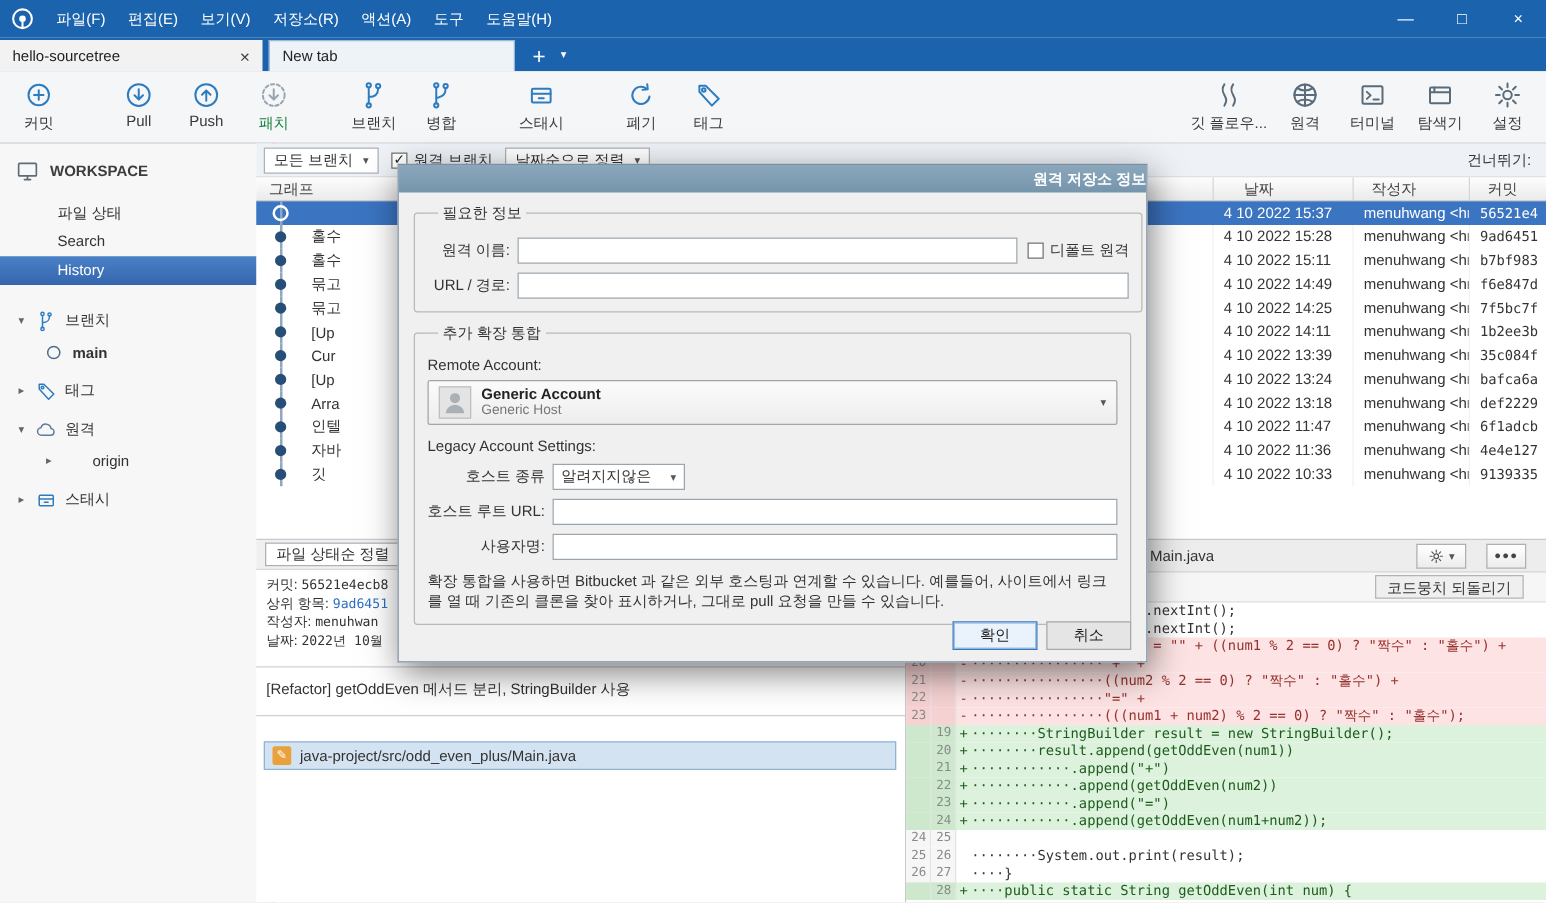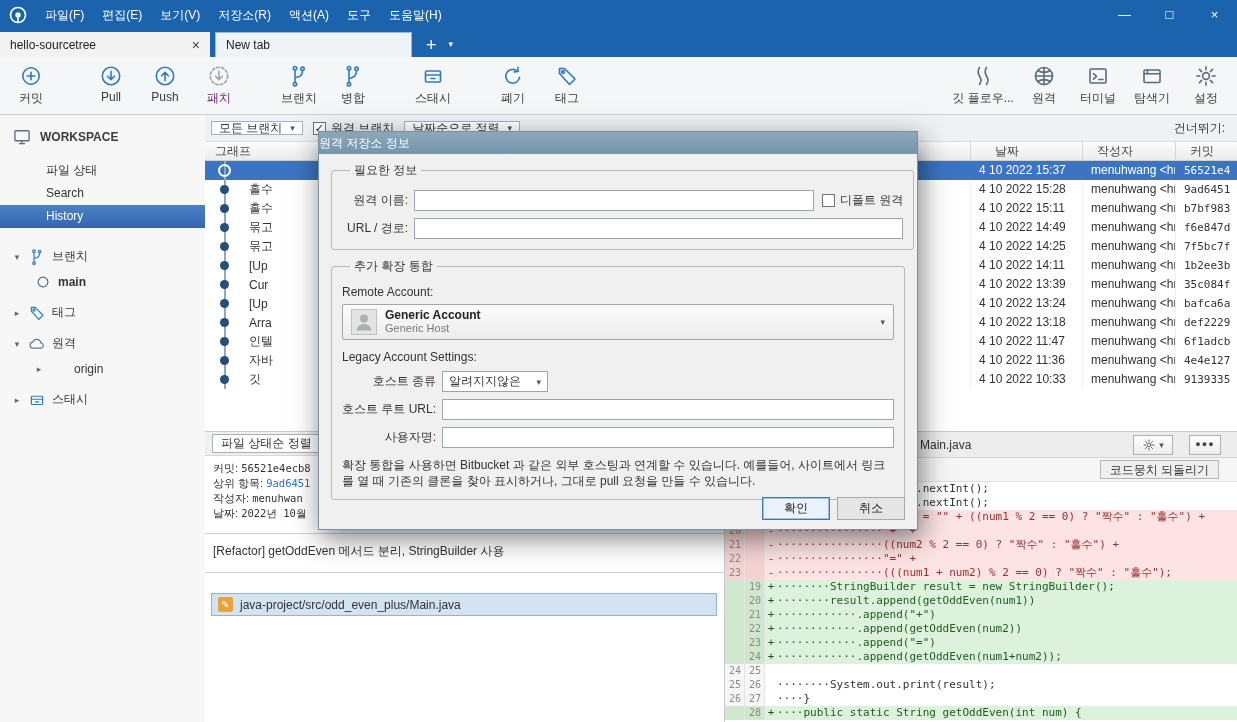--- a/index.html
+++ b/index.html
@@ -30,21 +30,21 @@
 
 .toolbar{position:absolute;left:0;top:57px;width:100%;height:58px;background:#f5f6f7;border-bottom:1px solid #c9cdd1;display:flex}
 .tgroup{display:flex;align-items:flex-start;padding-top:7px}
 .tgroup.left{padding-left:4px}
 .tgroup.right{margin-left:auto;padding-right:4px}
 .titem{width:54px;display:flex;flex-direction:column;align-items:center;gap:2px;cursor:default}
 .tgroup.right .titem:nth-child(1){width:68px}
 .tgroup.left .titem:nth-child(2),.tgroup.left .titem:nth-child(5),.tgroup.left .titem:nth-child(7),.tgroup.left .titem:nth-child(8){margin-left:26px}
 .ticon{width:24px;height:24px}
 .tlabel{font-size:12px;color:#3a3a3a;white-space:nowrap}
-.titem.disabled .tlabel{color:#701a75}
+.titem.disabled .tlabel{color:#15803d}
 
 
 .sidebar{position:absolute;left:0;top:115px;width:220px;bottom:0;background:#f7f7f7;border-right:3px solid #d946ef}
 .ws-header{display:flex;align-items:center;gap:8px;padding:12px 0 6px 12px;color:#3c3c3c;font-weight:bold}
 .ws-icon{width:20px;height:20px}
 .ws-items{margin-top:6px}
 .ws-item{height:23px;line-height:23px;padding-left:46px;color:#333;cursor:default}
 .ws-item.selected{background:linear-gradient(#4a81c6,#3566ad);color:#fff}
 .tree{margin-top:16px}
 .tree-row{height:25px;display:flex;align-items:center;gap:6px;padding-left:12px;color:#333;cursor:default}
@@ -52,21 +52,21 @@
 .tree-row.lvl1{padding-left:34px}
 .tree-row.bold .tree-label{font-weight:bold}
 .chev{width:10px;color:#666;font-size:9px;text-align:center}
 .ch-collapsed .chev::before{content:"▸"}
 .ch-expanded .chev::before{content:"▾"}
 .tree-icon{width:18px;height:18px;flex:0 0 auto}
 
 
 .history{position:absolute;left:205px;top:115px;right:0;height:317px;background:#fff;border-bottom:1px solid #c9c9c9}
 .filter-row{height:27px;background:#eef2f6;display:flex;align-items:center;gap:10px;padding:0 6px;border-bottom:1px solid #d8dde2}
-.dropdown{height:14px;background:#fff;border:1px solid #a8b0b8;display:flex;align-items:center;gap:8px;padding:0 7px;font-size:12px}
+.dropdown{height:21px;background:#fff;border:1px solid #a8b0b8;display:flex;align-items:center;gap:8px;padding:0 7px;font-size:12px}
 .caret{font-size:9px;color:#555;line-height:10px}
 .caret::before{content:"▾"}
 .checkbox-ctrl{display:flex;align-items:center;gap:5px}
 .checkbox{width:13px;height:13px;background:#fff;border:1px solid #707070;font-size:11px;line-height:11px;text-align:center;color:#222;display:inline-block}
 .checkbox.checked::before{content:"✓"}
 .skip-label{margin-left:auto;padding-right:6px;color:#333}
 .cols-header{height:19px;background:linear-gradient(#fdfdfd,#ebebeb);border-bottom:1px solid #cfcfcf;display:flex;font-size:12px;color:#444;align-items:center}
 .h-graph{flex:1;padding-left:10px}
 .h-date{width:112px;border-left:1px solid #d5d5d5;padding-left:24px;align-self:stretch;line-height:18px}
 .h-author{width:93px;border-left:1px solid #d5d5d5;padding-left:14px;align-self:stretch;line-height:18px}
@@ -116,21 +116,21 @@
 .dline .code{white-space:pre;flex:1;overflow:hidden}
 .dline.t-del{background:#fde3e3}
 .dline.t-del .no{background:#f6d2d2}
 .dline.t-del .code,.dline.t-del .sign{color:#96332f}
 .dline.t-add{background:#dcf2dc}
 .dline.t-add .no{background:#cde8cd}
 .dline.t-add .code,.dline.t-add .sign{color:#1e5c1e}
 
 
 .modal{position:absolute;left:318px;top:131px;width:600px;height:399px;background:#f0f0f0;border:1px solid #7b8fa3;box-shadow:3px 8px 26px rgba(0,0,0,.5);z-index:20;overflow:hidden}
-.modal-title{height:22px;background:linear-gradient(#8ba7bc,#7595ac);color:#fff;font-weight:normal;text-align:left;line-height:22px;font-size:12px}
+.modal-title{height:22px;background:linear-gradient(#8ba7bc,#7595ac);color:#fff;font-weight:bold;text-align:right;line-height:22px;font-size:12px}
 .modal-body{padding:8px 12px 0}
 fieldset{border:1px solid #b8b8b8;border-radius:3px;padding:4px 10px 10px;margin-bottom:8px;background:#f0f0f0}
 legend{font-size:12px;color:#333;padding:0 4px;margin-left:8px}
 .frow{display:flex;align-items:center;margin-top:7px}
 .flabel{width:72px;text-align:right;padding-right:6px;white-space:nowrap;flex:0 0 auto}
 .flabel2{width:100px;text-align:right;padding-right:6px;white-space:nowrap;flex:0 0 auto}
 input[type=text]{height:21px;border:1px solid #9aa5ad;background:#fff;font-size:12px;padding:0 4px;font-family:inherit}
 .remote-name-input{width:400px}
 .cb2{margin-left:8px;flex:0 0 auto}
 .cb-label{margin-left:5px;white-space:nowrap}

